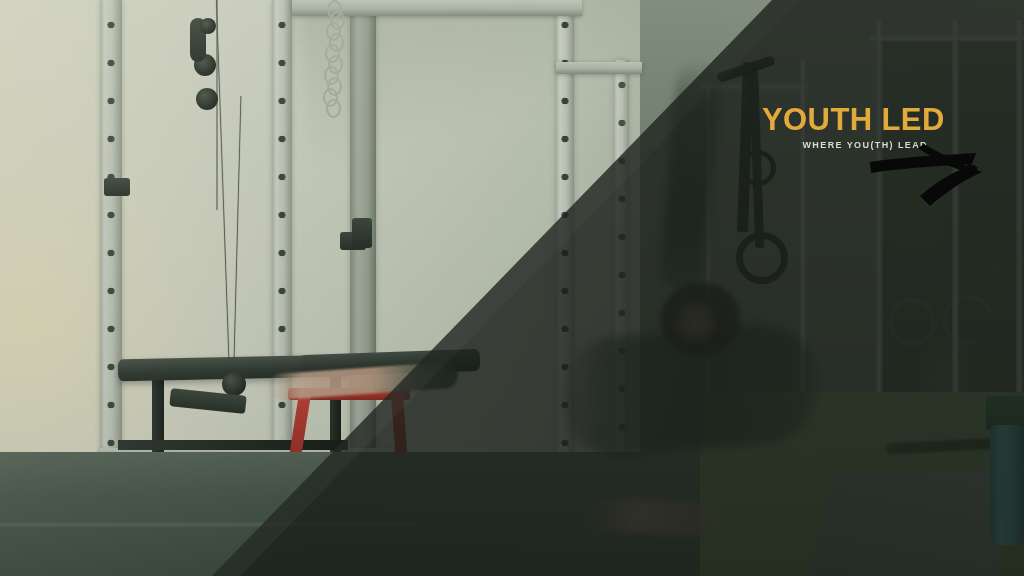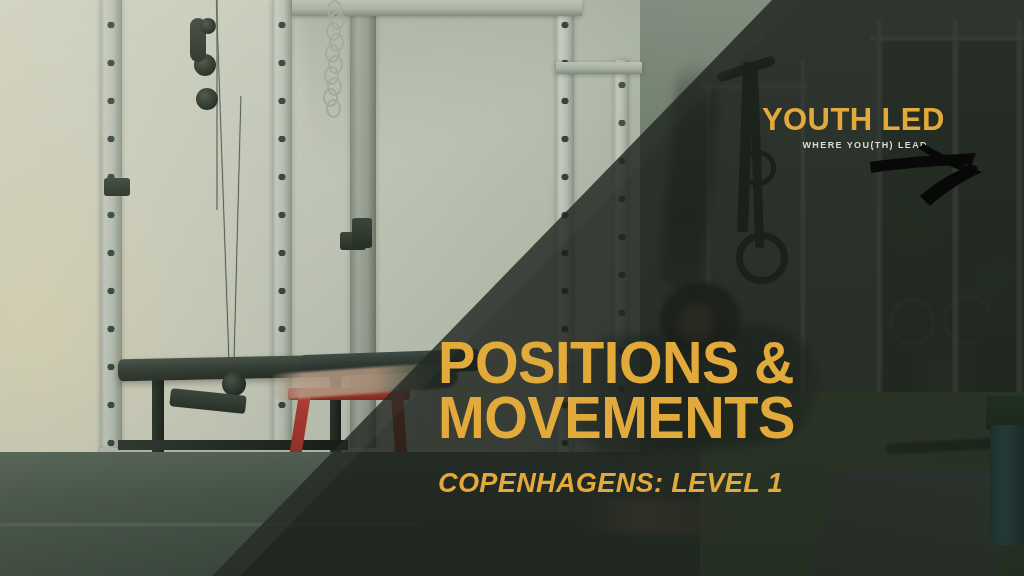--- a/index.html
+++ b/index.html
@@ -427,19 +427,14 @@
     <div id="logo-word" style="color:#E2A93B;">YOUTH LED</div>
     <div id="logo-tag" style="color:#D8DCD4;">WHERE YOU(TH) LEAD</div>
   </div>
 
   <svg class="layer" id="arrow" width="120" height="82" viewBox="0 0 120 82">
     <path d="M2,20 C20,17 54,14 92,12 L108,11 L104,22 L88,23 C52,25 20,28 3,31 Z" fill="#080808"></path>
     <path d="M56,2 C70,10 92,22 114,30 C96,38 78,50 62,64 L52,54 C66,42 80,33 92,28 C76,22 62,14 50,6 Z" fill="#080808"></path>
     <path d="M110,26 C108,29 104,31 99,32 L99,22 C104,22 108,24 110,26 Z" fill="#080808"></path>
   </svg>
 
-  <div class="layer" id="title-block">
-    <div id="title-line1" style="color:#E2A93B;">POSITIONS &amp;</div>
-    <div id="title-line2" style="color:#E2A93B;">MOVEMENTS</div>
-    <div id="subtitle" style="color:#E2A93B;">COPENHAGENS: LEVEL 1</div>
-  </div>
 
 </div>
 
 </body></html>

